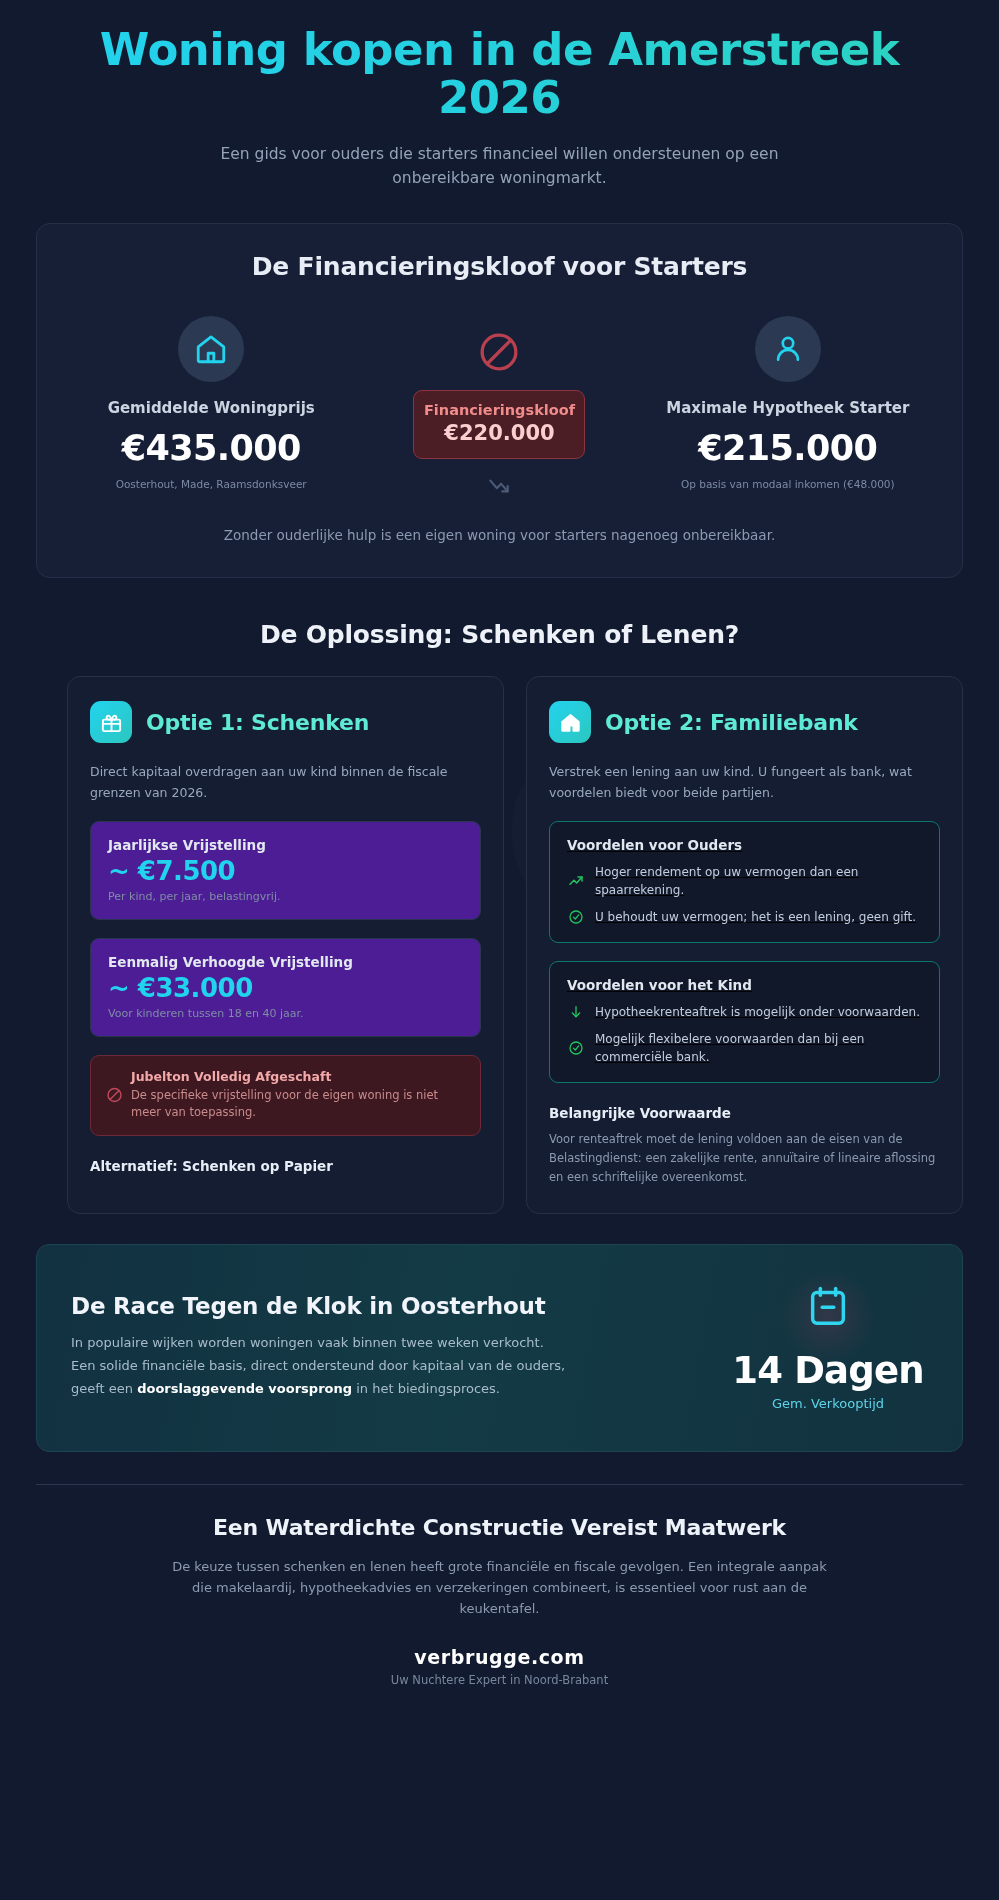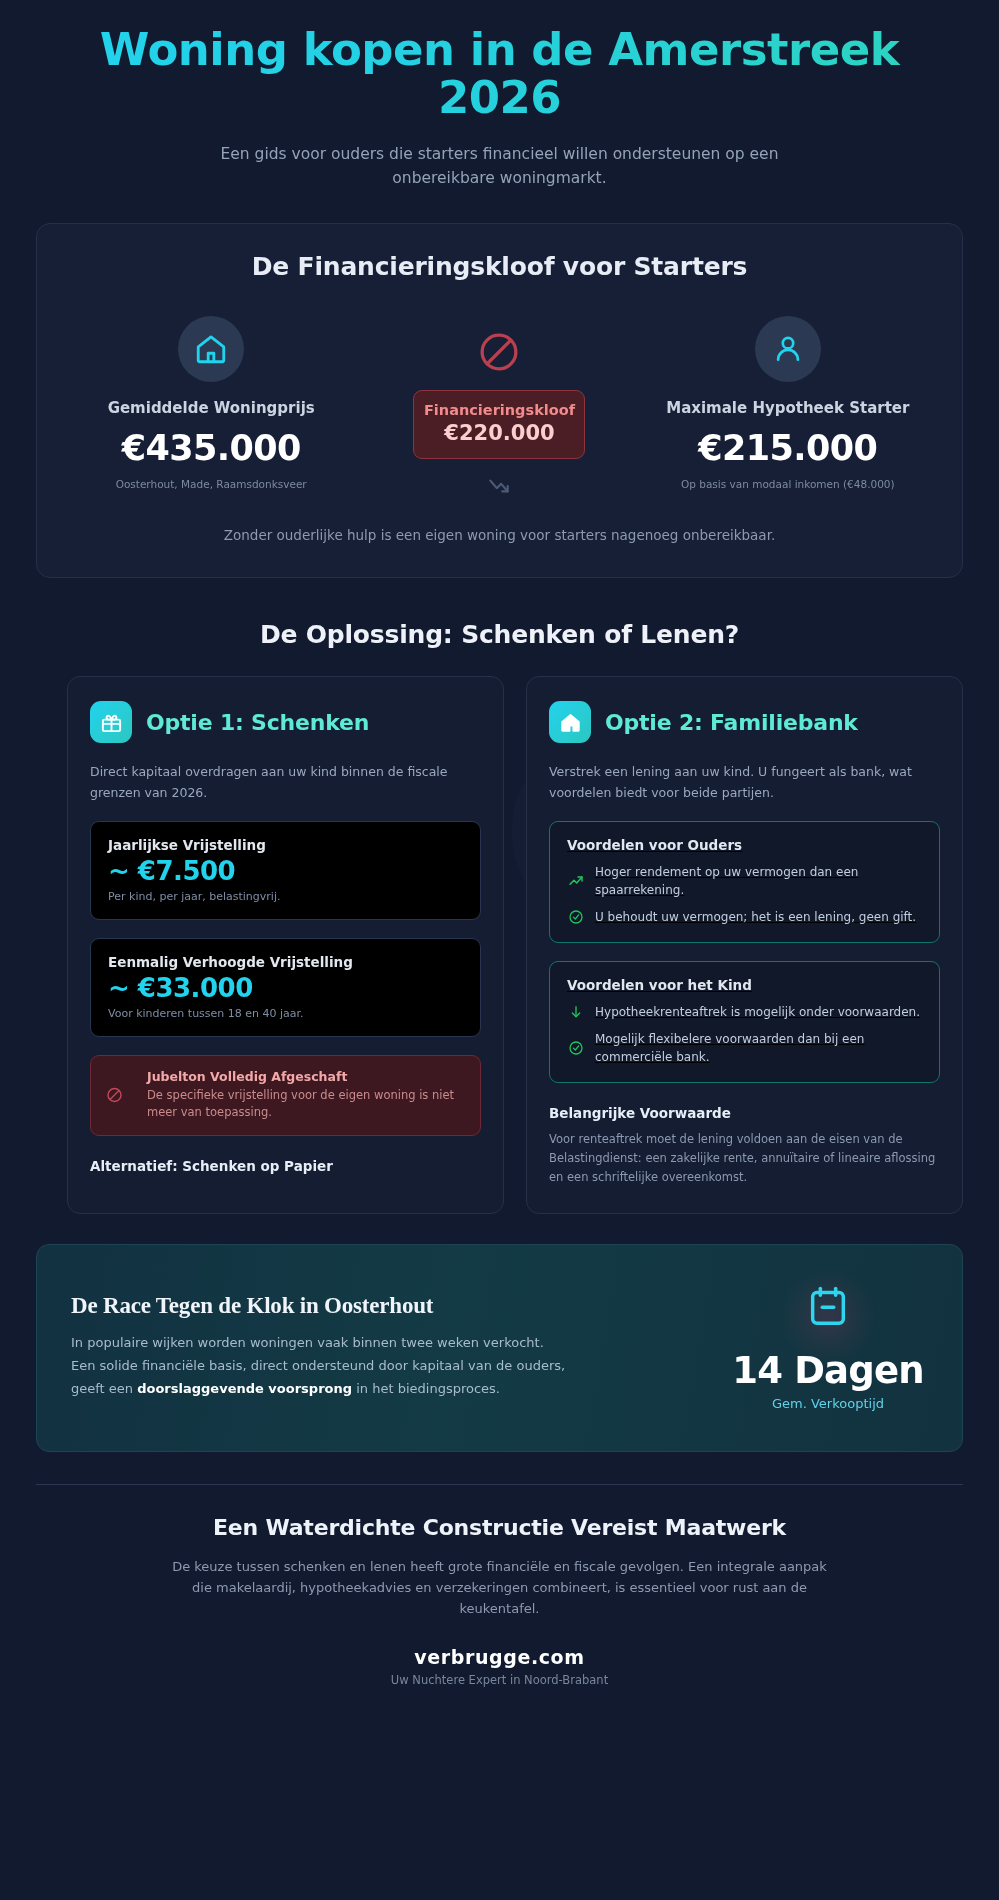--- a/index.html
+++ b/index.html
@@ -201,21 +201,21 @@
   .opt-intro {
     margin-top: 19px;
     font-size: 12.5px;
     line-height: 1.62;
     color: #9aa8bf;
   }
 
   
   .stat-box {
     margin-top: 18px;
-    background: #000000;
+    background: #4c1d95;
     border: 1px solid #2a3category;
     border: 1px solid #2a3550;
     border-radius: 9px;
     padding: 15px 17px 16px;
   }
 
   .stat-label {
     font-size: 13.5px;
     font-weight: 700;
     color: #e2e8f0;
@@ -236,21 +236,21 @@
   }
 
   
   .warn-box {
     margin-top: 18px;
     background: #3d1820;
     border: 1px solid #6d2935;
     border-radius: 9px;
     padding: 13px 15px 14px;
     display: flex;
-    gap: 24px;
+    gap: 8px;
     align-items: center;
   }
 
   .warn-body { }
 
   .warn-title {
     font-size: 12.5px;
     font-weight: 700;
     color: #f3a9a9;
   }
@@ -324,21 +324,20 @@
     overflow: hidden;
   }
 
   .race-left { flex: 1 1 auto; }
 
   .race-title {
     font-size: 23px;
     font-weight: 700;
     color: #f1f5fb;
     letter-spacing: -0.2px;
-    font-family: Liberation Serif, serif;
   }
 
   .race-text {
     margin-top: 13px;
     font-size: 13px;
     line-height: 1.75;
     color: #a9bccb;
     max-width: 500px;
   }
 

